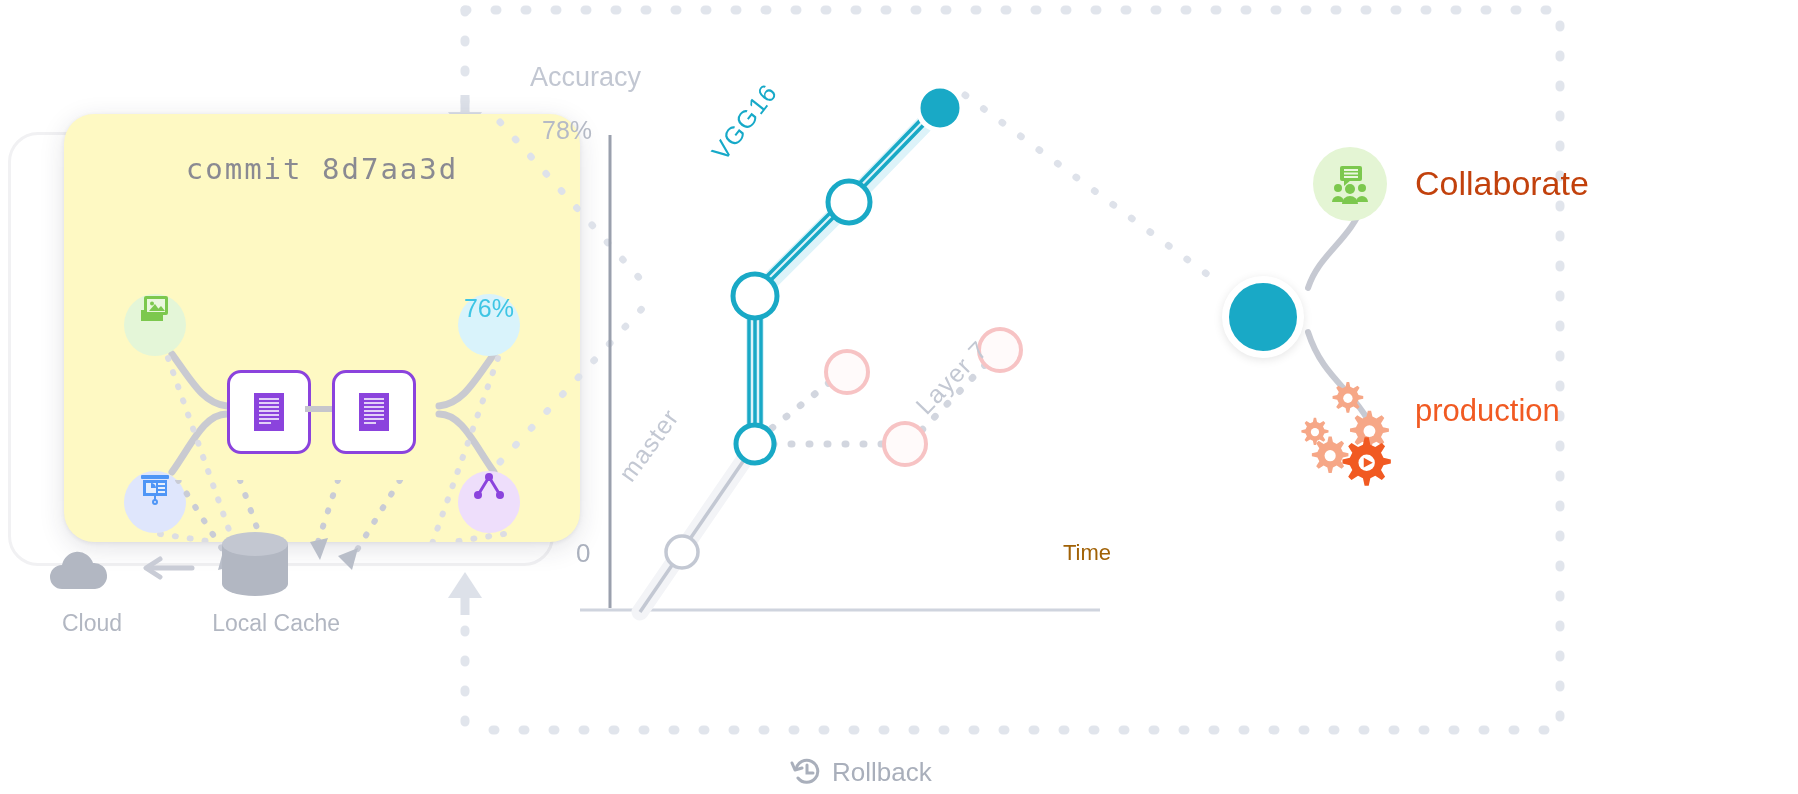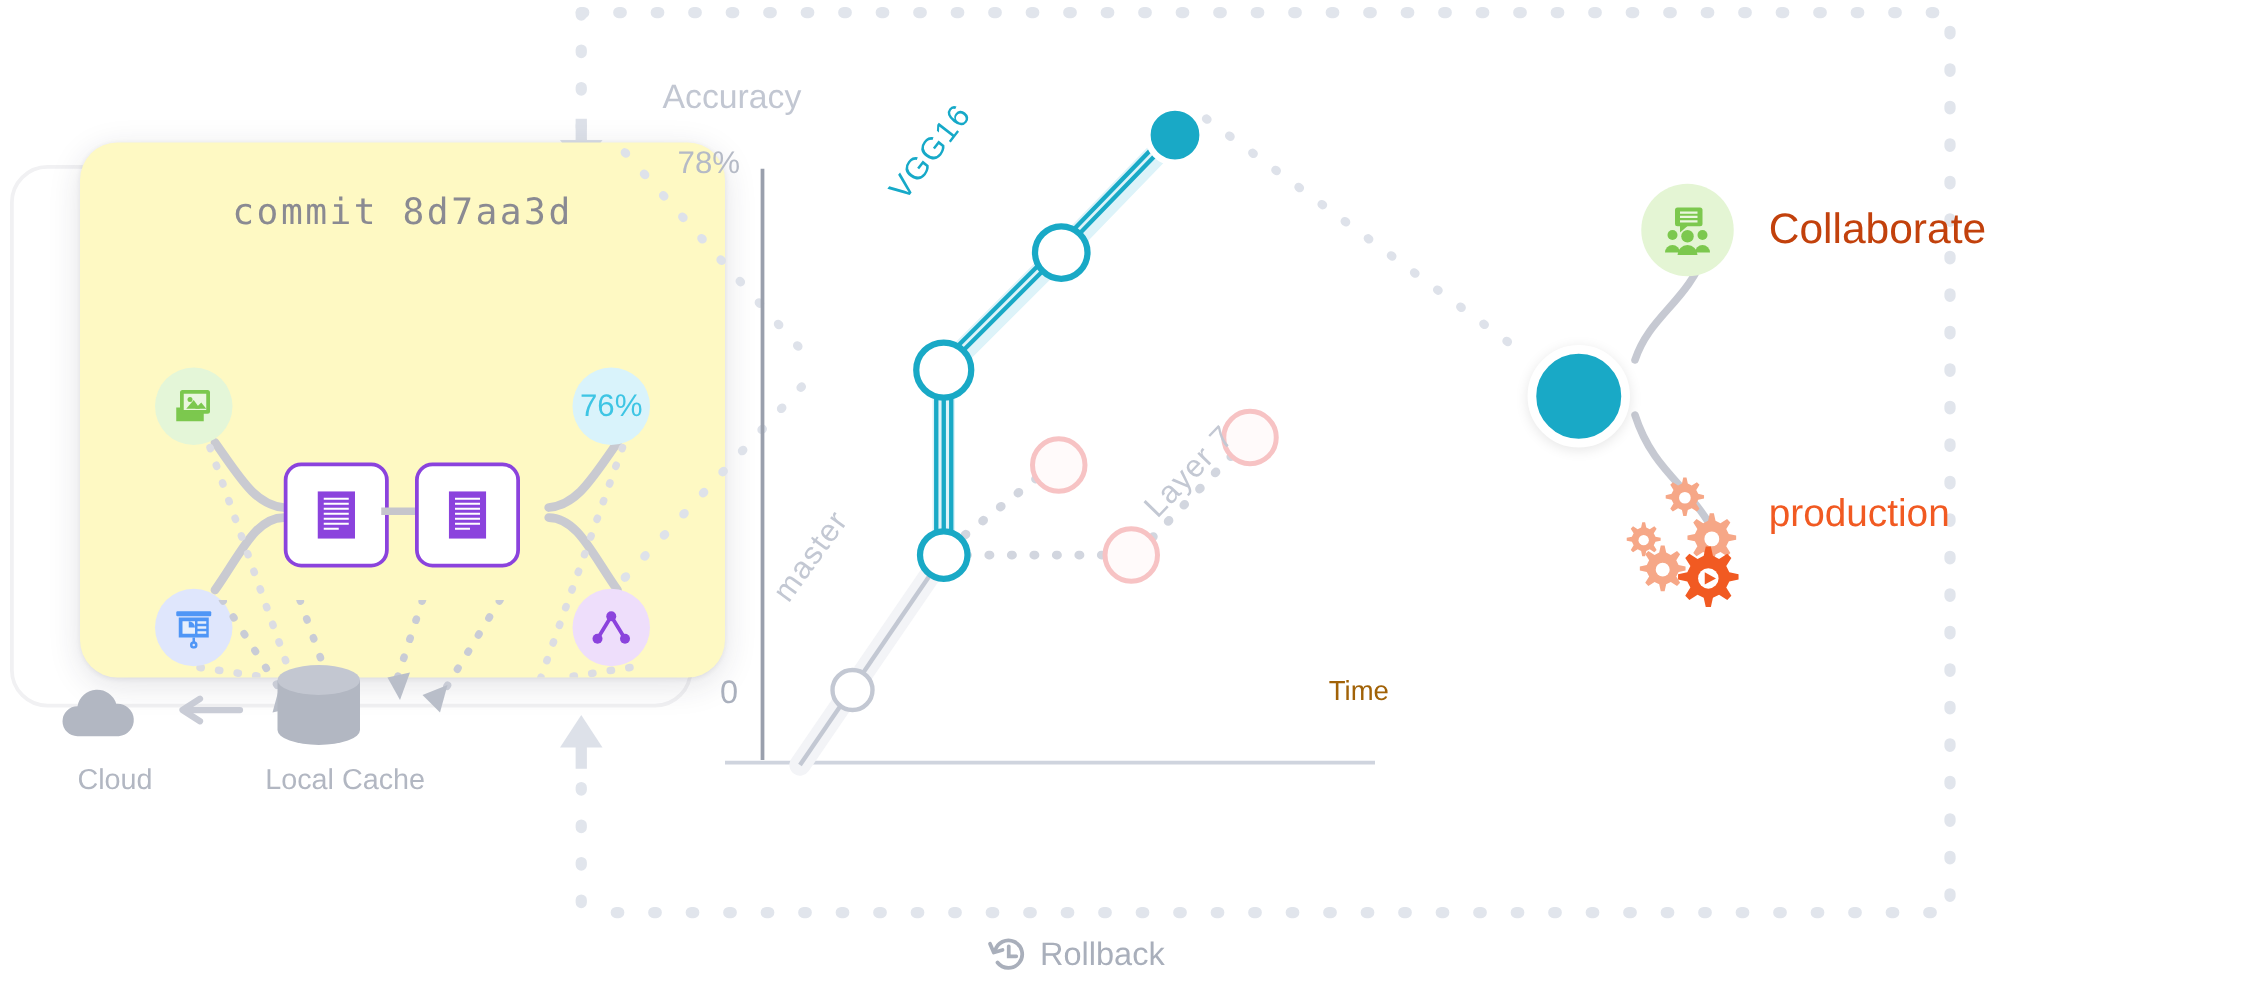--- a/index.html
+++ b/index.html
@@ -27,21 +27,21 @@
     margin-left: 40px;
   }
   #commit-title {
     position: absolute; left: 0; right: 0; top: 38px;
     text-align: center;
     font-family: "DejaVu Sans Mono", "Liberation Mono", monospace;
     font-size: 29px; letter-spacing: 2px; color: #8a8a92;
   }
 
   .badge { position: absolute; width: 62px; height: 62px; border-radius: 50%;
-           display: flex; align-items: center; justify-content: center; }
+           display: flex; align-items: flex-start; justify-content: center; }
   #badge-images   { left: 60px;  top: 180px; background: #e4f6d8; }
   #badge-accuracy { left: 394px; top: 180px; background: #d9f3fb;
                     color: #3ec5e4; font-size: 25px; font-family:"Liberation Sans",sans-serif; }
   #badge-chart    { left: 60px;  top: 357px; background: #dfe6fc; }
   #badge-graph    { left: 394px; top: 357px; background: #eedefb; }
 
   .doc-box { position: absolute; width: 78px; height: 78px; border: 3px solid #8b43dd;
              border-radius: 14px; background: #fff;
              display: flex; align-items: center; justify-content: center; }
   #doc-box-1 { left: 163px; top: 256px; }
@@ -76,21 +76,21 @@
               box-shadow: 0 2px 10px rgba(0,0,0,.10); }
   #collab-badge { left: 1313px; top: 147px; width: 74px; height: 74px; border-radius: 50%;
                   background: #e4f5d4; display:flex; align-items:center; justify-content:center; }
   #collab-label { left: 1415px; top: 164px; color: #c2410c; font-size: 34px; }
   #deploy-label { left: 1415px; top: 385px; color: #f15a22; font-size: 31px;
                   line-height: 52px; width: 230px; }
   #gears { left: 1296px; top: 368px; width: 120px; height: 120px; }
 
   
   #rollback-row { left: 790px; top: 748px; width: 220px; height: 40px;
-                  display: flex; align-items: flex-start; gap: 10px; }
+                  display: flex; align-items: flex-end; gap: 10px; }
   #rollback-label { color: #a9afbb; font-size: 26px; }
 </style>
 </head>
 <body>
 
 <div class="stage">
 
   <svg class="abs" style="left:0;top:0;width:1798px;height:794px;pointer-events:none">
     <path d="M 465 10 L 1560 10 L 1560 730 L 465 730" fill="none" stroke="#e1e5ec" stroke-width="9" stroke-linecap="round" stroke-dasharray="2 28"></path>
     <path d="M 465 10 L 465 110" fill="none" stroke="#e1e5ec" stroke-width="9" stroke-linecap="round" stroke-dasharray="2 28"></path>

